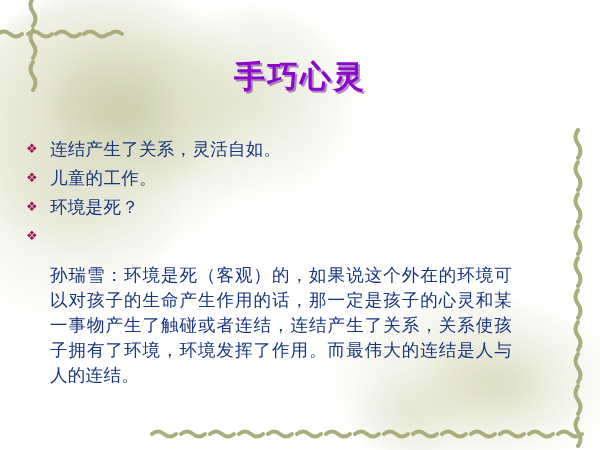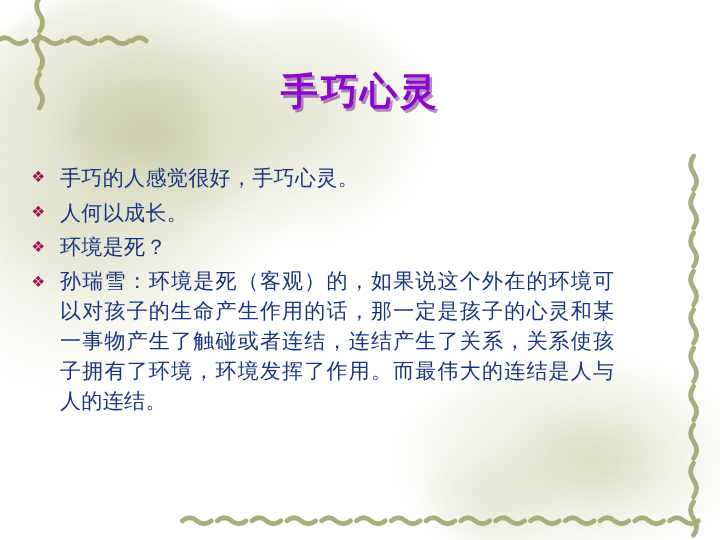--- a/index.html
+++ b/index.html
@@ -135,20 +135,21 @@
     font-size: 17.5px;
     line-height: 26px;
     color: #17357F;
     letter-spacing: 0.3px;
   }
   .bullet-row.para .bullet-text {
     line-height: 25px;
     text-align: justify;
     text-justify: inter-ideograph;
     padding-right: 34px;
+    margin-top: 40px;
   }
   .bullet-row.para .bullet-mark { line-height: 25px; }
 </style>
 </head>
 <body>
 
 <div id="slide">
 
   <div class="wm wm-a"></div>
   <div class="wm wm-b"></div>
@@ -210,26 +211,26 @@
       <path d="M15 290 q-5 7 0 14 q5 7 0 14"></path>
     </g>
   </svg>
 
   <div id="title">手巧心灵</div>
 
   <div id="body">
 
     <div class="bullet-row">
       <span class="bullet-mark">❖</span>
-      <span class="bullet-text">手巧的人感觉很好，手巧心灵。</span>
+      <span class="bullet-text">连结产生了关系，灵活自如。</span>
     </div>
 
     <div class="bullet-row">
       <span class="bullet-mark">❖</span>
-      <span class="bullet-text">人何以成长。</span>
+      <span class="bullet-text">儿童的工作。</span>
     </div>
 
     <div class="bullet-row">
       <span class="bullet-mark">❖</span>
       <span class="bullet-text">环境是死？</span>
     </div>
 
     <div class="bullet-row para">
       <span class="bullet-mark">❖</span>
       <span class="bullet-text">孙瑞雪：环境是死（客观）的，如果说这个外在的环境可以对孩子的生命产生作用的话，那一定是孩子的心灵和某一事物产生了触碰或者连结，连结产生了关系，关系使孩子拥有了环境，环境发挥了作用。而最伟大的连结是人与人的连结。</span>

